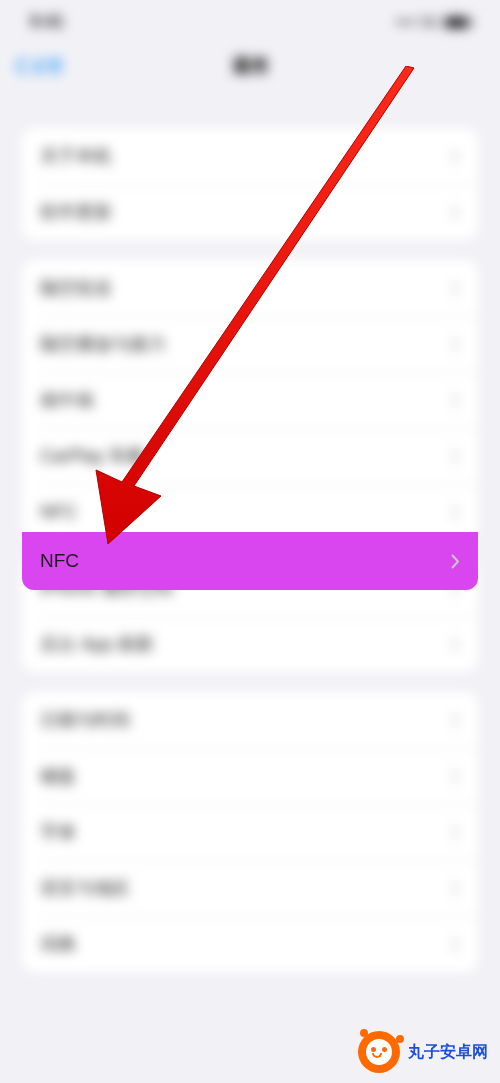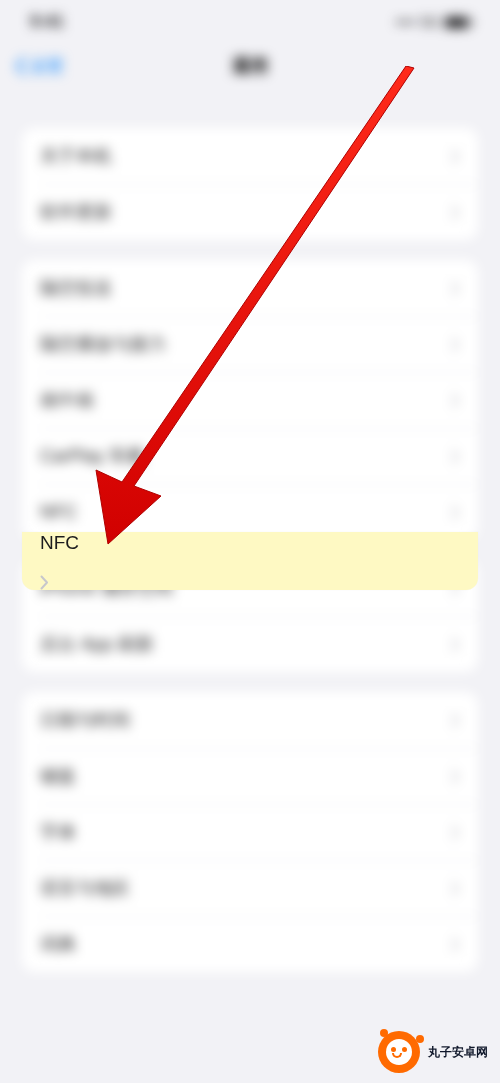--- a/index.html
+++ b/index.html
@@ -24,37 +24,37 @@
 
     .group { background: #fff; margin: 20px 22px; border-radius: 12px; overflow: hidden; }
     .group:first-child{margin-top:40px;}
     .row { display: flex; align-items: center; height: 56px; padding: 0 18px; position: relative; }
     .row + .row::before { content:""; position:absolute; left:18px; right:0; top:0; height:1px; background:#e5e5ea; }
     .row-label { font-size: 18px; color: #1c1c1e; flex: 1; }
     .chev { color:#c7c7cc; }
     .chev svg{width:9px;height:15px;display:block;}
 
     
-    .focus-row { position:absolute; left:22px; right:22px; top: 532px; height:58px; background:#fef9c3; border-radius:0 0 12px 12px; display:flex; padding:0 18px; box-shadow: 0 0 0 0.5px rgba(0,0,0,0.02); flex-direction: column; }
+    .focus-row { position:absolute; left:22px; right:22px; top: 532px; height:58px; background:#d946ef; border-radius:0 0 12px 12px; display:flex; align-items:center; padding:0 18px; box-shadow: 0 0 0 0.5px rgba(0,0,0,0.02); }
     .focus-row .row-label{font-size:19px;}
 
     
     .annotation { position:absolute; top: 66px; left: 66px; width: 380px; height: 500px; pointer-events:none; }
 
     
     .watermark { position:absolute; right:12px; bottom:10px; display:flex; align-items:center; gap:8px; }
     .wm-icon { width:42px; height:42px; border-radius:50%; background:#ff6a00; display:flex; align-items:center; justify-content:center; position:relative; }
     .wm-dot{position:absolute;width:8px;height:8px;border-radius:50%;background:#ff6a00;}
     .wm-dot.d1{top:-2px;left:2px;}
     .wm-dot.d2{top:4px;right:-4px;}
     .wm-face{width:26px;height:26px;border-radius:50%;background:#fff;position:relative;}
     .wm-eye{position:absolute;width:5px;height:5px;border-radius:50%;background:#ff6a00;top:8px;}
     .wm-eye.l{left:5px;} .wm-eye.r{right:5px;}
     .wm-mouth{position:absolute;width:10px;height:5px;border:2px solid #ff6a00;border-top:none;border-radius:0 0 10px 10px;left:6px;top:14px;}
-    .wm-text{font-size:12px;font-weight:600;color:#0f172a;}
+    .wm-text{font-size:16px;font-weight:600;color:#1d4ed8;}
   </style>
 </head>
 <body>
 
 <div class="blur-layer">
   <div class="status-bar">
     <div class="status-left">9:41</div>
     <div class="status-right">
       <span>••••</span>
       <span>5G</span>

